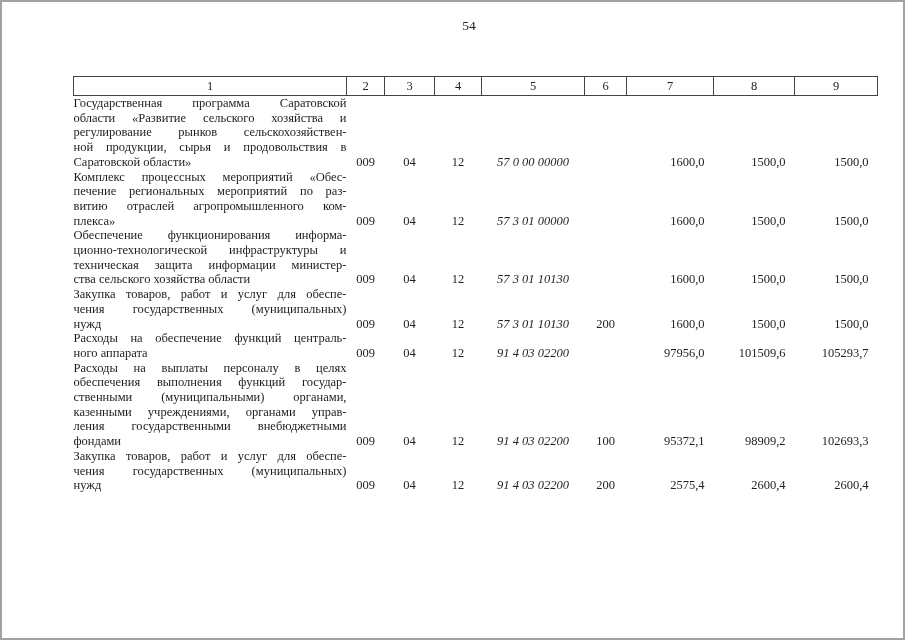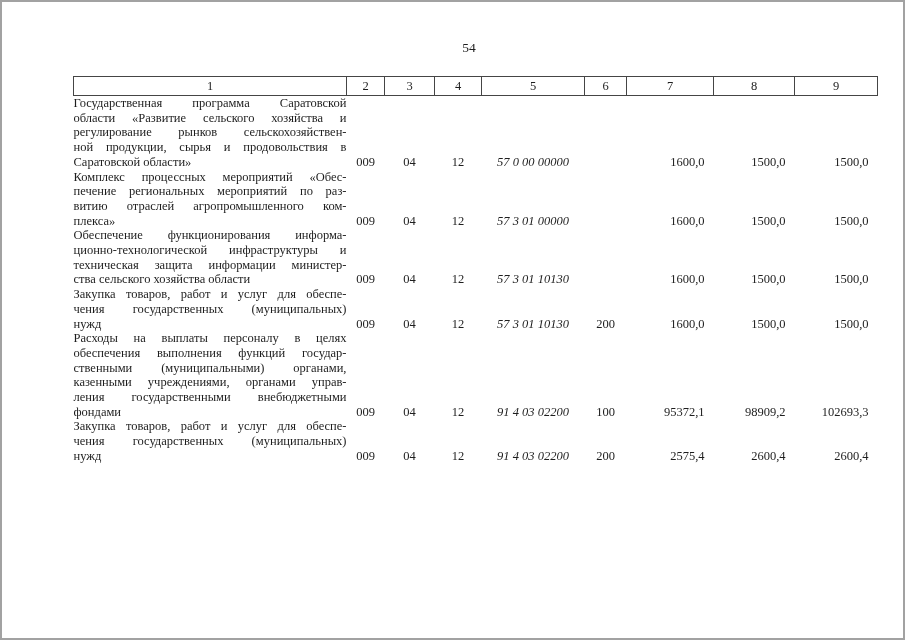--- a/index.html
+++ b/index.html
@@ -13,21 +13,21 @@
     height: 640px;
     box-sizing: border-box;
     background: #ffffff;
     border: 2px solid #a2a2a2;
     overflow: hidden;
     font-family: "Liberation Serif", "DejaVu Serif", serif;
     color: #1e1e1e;
   }
   .page-number {
     position: absolute;
-    top: 38px;
+    top: 16px;
     left: 467px;
     transform: translateX(-50%);
     font-size: 13.5px;
     line-height: 16px;
   }
   table.budget {
     position: absolute;
     left: 71px;
     top: 74px;
     width: 805px;
@@ -152,20 +152,34 @@
           <td class="c-num">04</td>
           <td class="c-num">12</td>
           <td class="c-code">57 3 01 10130</td>
           <td class="c-num">200</td>
           <td class="c-amt">1600,0</td>
           <td class="c-amt">1500,0</td>
           <td class="c-amt">1500,0</td>
         </tr>
         <tr>
           <td class="c-name">
+            <div class="jline">Расходы на обеспечение функций централь-</div>
+            <div class="jline-last">ного аппарата</div>
+          </td>
+          <td class="c-num">009</td>
+          <td class="c-num">04</td>
+          <td class="c-num">12</td>
+          <td class="c-code">91 4 03 02200</td>
+          <td class="c-num"></td>
+          <td class="c-amt">97956,0</td>
+          <td class="c-amt">101509,6</td>
+          <td class="c-amt">105293,7</td>
+        </tr>
+        <tr>
+          <td class="c-name">
             <div class="jline">Расходы на выплаты персоналу в целях</div>
             <div class="jline">обеспечения выполнения функций государ-</div>
             <div class="jline">ственными (муниципальными) органами,</div>
             <div class="jline">казенными учреждениями, органами управ-</div>
             <div class="jline">ления государственными внебюджетными</div>
             <div class="jline-last">фондами</div>
           </td>
           <td class="c-num">009</td>
           <td class="c-num">04</td>
           <td class="c-num">12</td>

